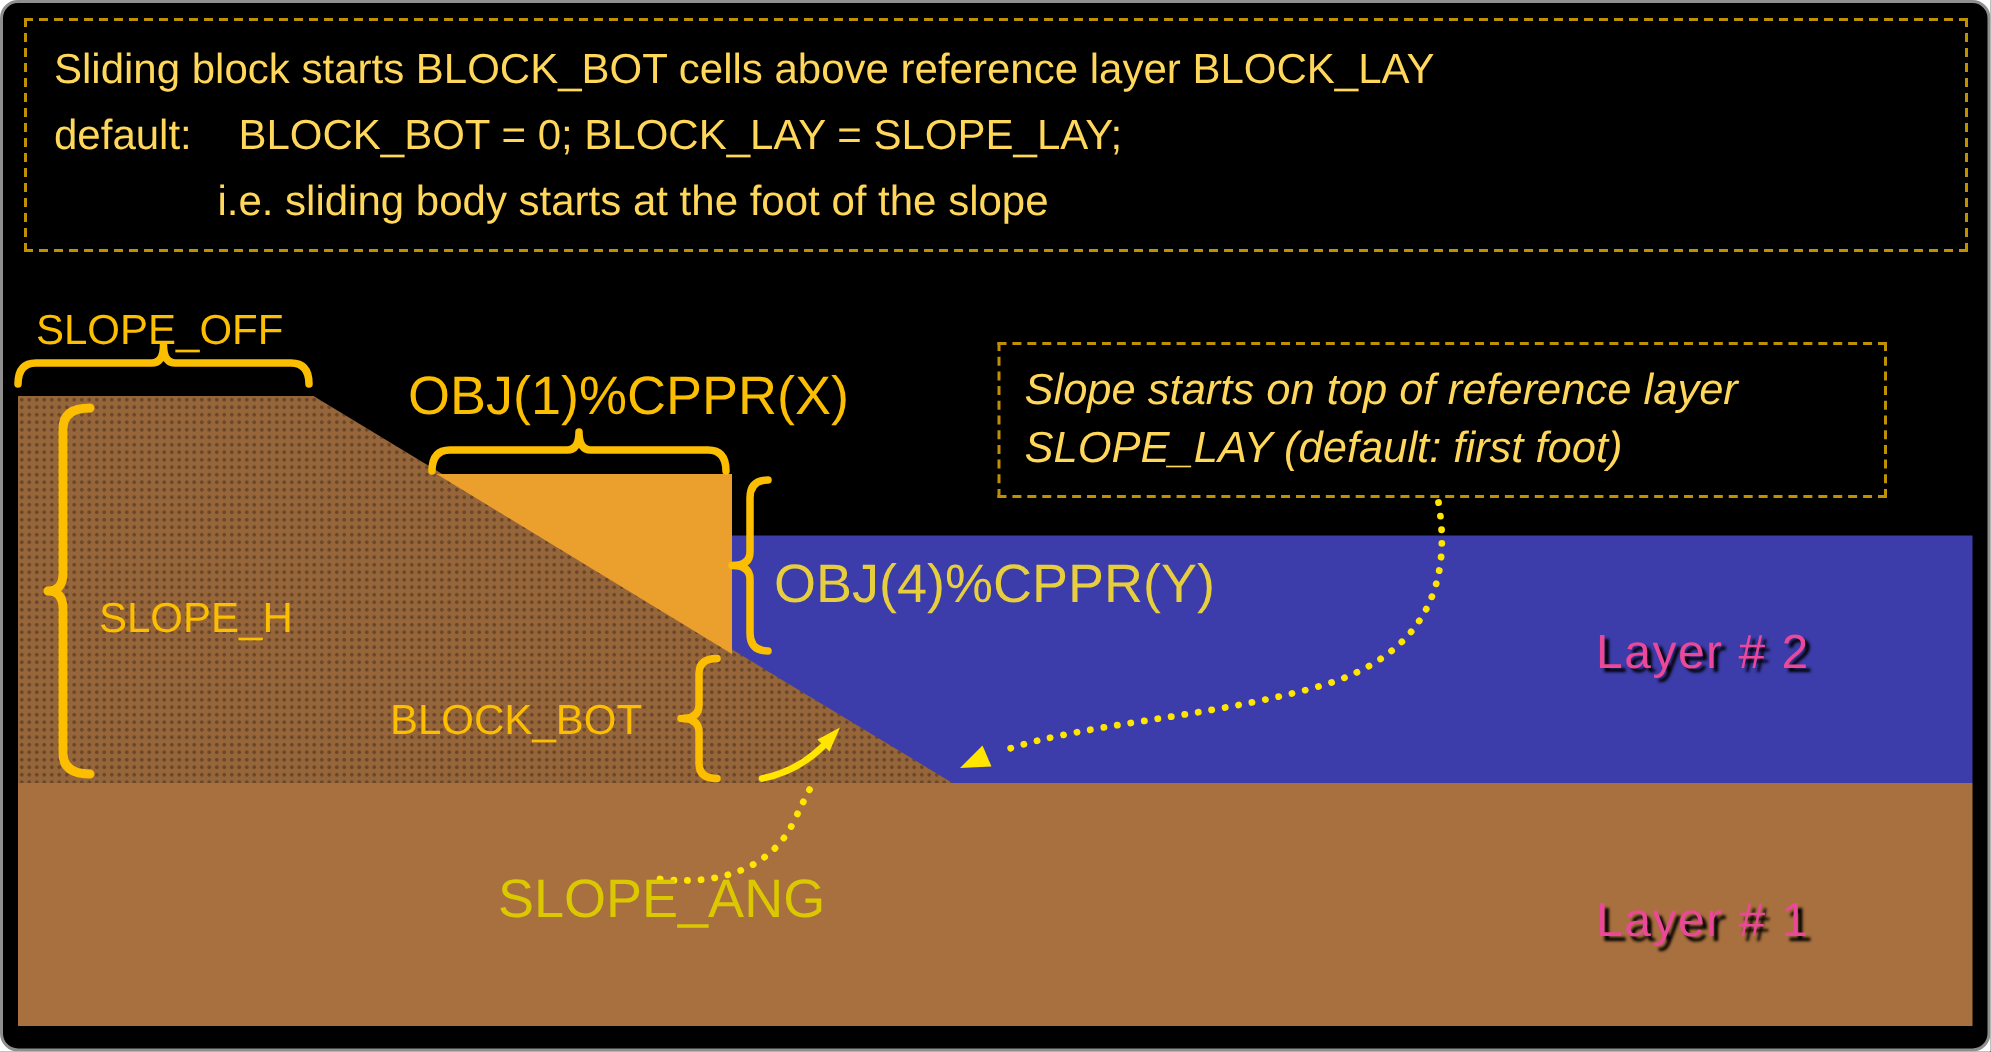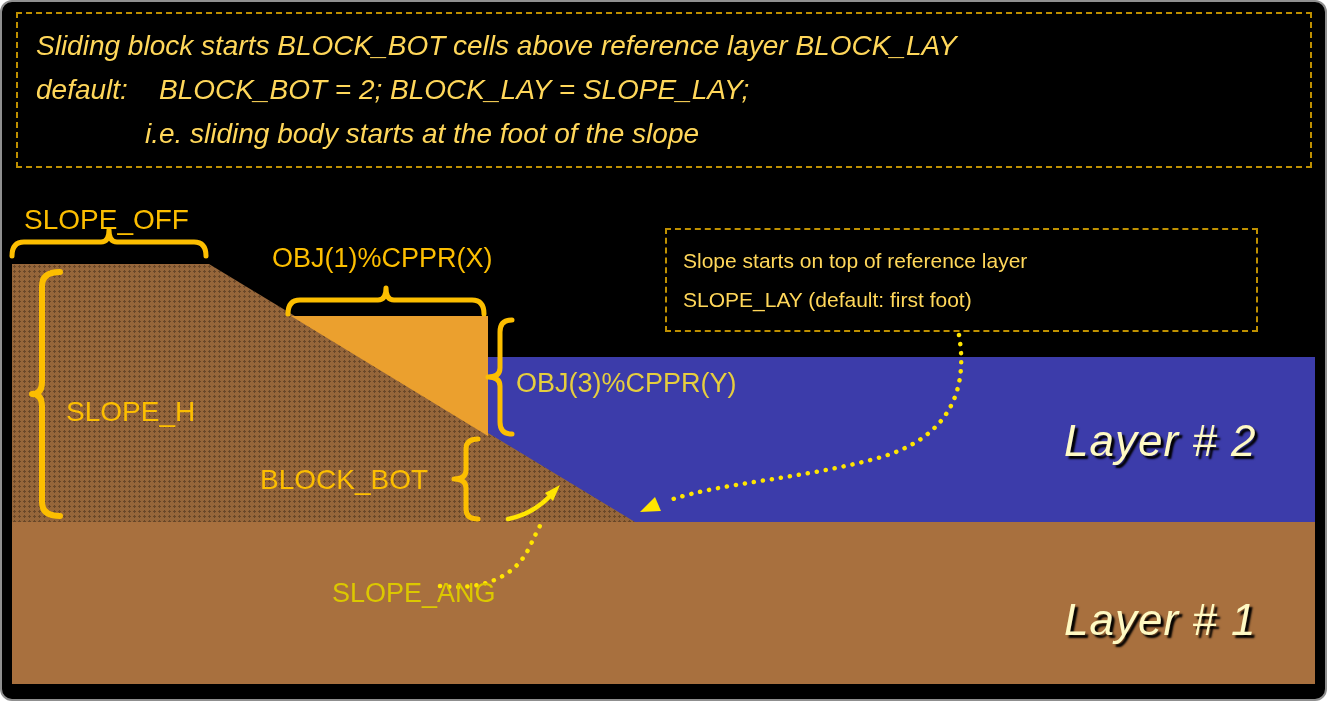--- a/index.html
+++ b/index.html
@@ -12,36 +12,35 @@
     border-radius:12px;
     overflow:hidden;
     font-family:"Liberation Sans", sans-serif;
   }
   .info-box{
     position:absolute;left:14px;top:10px;width:1296px;height:156px;
     box-sizing:border-box;
     border:2px dashed #bf9000;
     padding:10px 18px;
     z-index:6;
-    font-style:italic;
   }
   .box-line{
     white-space:pre-wrap;
     color:#ffd75a;
     font-size:28px;
     line-height:44px;
   }
   .callout{
     position:absolute;left:663px;top:226px;width:593px;height:104px;
     box-sizing:border-box;
     border:2px dashed #bf9000;
     padding:11px 16px;
     z-index:6;
   }
-  .callout .box-line{font-size:21px;line-height:39px;}
+  .callout .box-line{font-size:29px;line-height:39px;font-style:italic;}
 
   
   .layer2{
     position:absolute;left:486px;top:355px;width:827px;height:165px;
     background:#3c3caa;z-index:1;
   }
   .layer1{
     position:absolute;left:10px;top:520px;width:1303px;height:162px;
     background:#a8703e;z-index:2;
   }
@@ -58,52 +57,51 @@
     background:#eba02e;
     clip-path:polygon(0px 0px,197px 0px,197px 120px);
     z-index:4;
   }
 
   .overlay{position:absolute;left:0;top:0;z-index:5;pointer-events:none;}
 
   .lbl{
     position:absolute;
     color:#fcbe00;
-    font-size:27px;
+    font-size:36px;
     z-index:7;
     white-space:nowrap;
   }
   .lbl-slope-off{left:22px;top:186px;font-size:28px;margin-top:16px;}
   .lbl-cppr-x{left:270px;top:241px;}
   .lbl-cppr-y{left:514px;top:366px;color:#e6ce3e;}
   .lbl-slope-h{left:64px;top:378px;font-size:28px;margin-top:16px;}
   .lbl-block-bot{left:258px;top:462px;font-size:28px;}
   .lbl-slope-ang{left:330px;top:576px;color:#dcc800;}
 
   .layer-label{
     position:absolute;
-    font-size:44px;
-    color:#fef9c3;
+    font-size:32px;
+    color:#ec4899;
     text-shadow:3px 3px 2px #000;
     letter-spacing:1px;
     z-index:7;
     white-space:nowrap;
-    font-style:italic;
   }
   .layer2-label{left:1062px;top:414px;}
   .layer1-label{left:1062px;top:577px;margin-top:16px;}
 </style>
 </head>
 <body>
 
 <div class="frame">
 
   <div class="info-box">
     <div class="box-line">Sliding block starts BLOCK_BOT cells above reference layer BLOCK_LAY</div>
-    <div class="box-line">default:    BLOCK_BOT = 2; BLOCK_LAY = SLOPE_LAY;</div>
+    <div class="box-line">default:    BLOCK_BOT = 0; BLOCK_LAY = SLOPE_LAY;</div>
     <div class="box-line">              i.e. sliding body starts at the foot of the slope</div>
   </div>
 
   <div class="layer2"></div>
   <div class="layer1"></div>
   <div class="slope"></div>
   <div class="block"></div>
 
   <div class="callout">
     <div class="box-line">Slope starts on top of reference layer</div>
@@ -126,21 +124,21 @@
     <polygon points="558,483 551,499 543,491" fill="#ffe500"></polygon>
 
     <path d="M 438 584 C 480 589 512 575 526 548 C 531 538 535 529 539 522" fill="none" stroke="#ffe500" stroke-width="4.5" stroke-linecap="round" stroke-dasharray="0.1 9"></path>
 
     <path d="M 957 333 C 967 392 944 437 876 456 C 800 477 722 480 668 498" fill="none" stroke="#ffe500" stroke-width="4.5" stroke-linecap="round" stroke-dasharray="0.1 9"></path>
     <polygon points="638,510 659,509 653,495" fill="#ffe500"></polygon>
   </svg>
 
   <div class="lbl lbl-slope-off">SLOPE_OFF</div>
   <div class="lbl lbl-cppr-x">OBJ(1)%CPPR(X)</div>
-  <div class="lbl lbl-cppr-y">OBJ(3)%CPPR(Y)</div>
+  <div class="lbl lbl-cppr-y">OBJ(4)%CPPR(Y)</div>
   <div class="lbl lbl-slope-h">SLOPE_H</div>
   <div class="lbl lbl-block-bot">BLOCK_BOT</div>
   <div class="lbl lbl-slope-ang">SLOPE_ANG</div>
 
   <div class="layer-label layer2-label">Layer # 2</div>
   <div class="layer-label layer1-label">Layer # 1</div>
 
 </div>
 
 </body></html>

